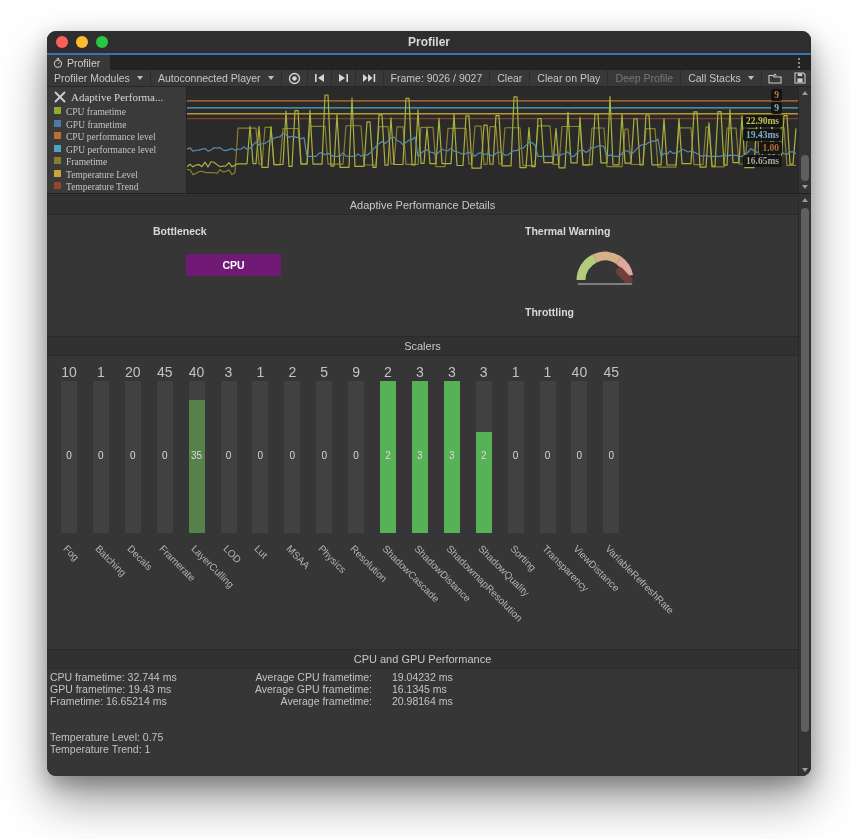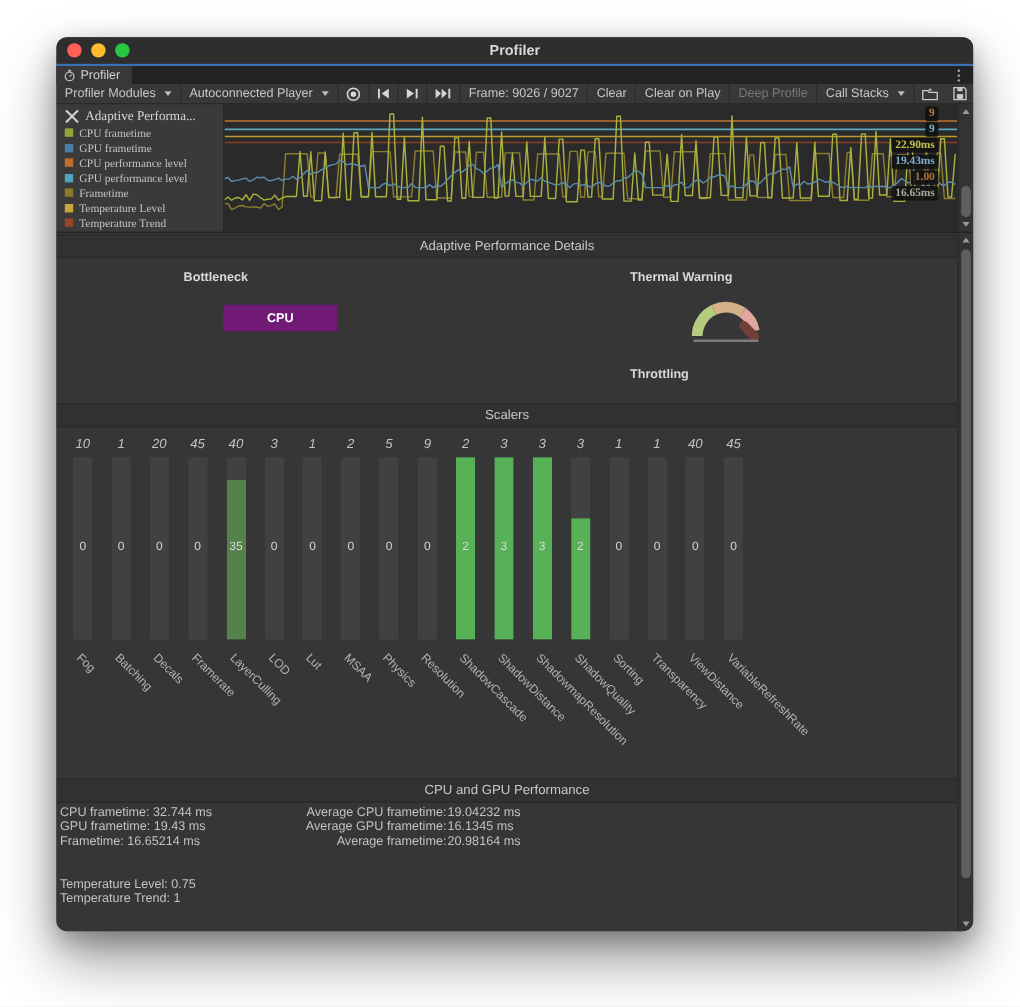--- a/index.html
+++ b/index.html
@@ -57,32 +57,32 @@
   .sect-head { position:absolute; left:0; right:13px; height:20px; background:#313131;
     border-top:1px solid #2a2a2a; border-bottom:1px solid #2a2a2a;
     color:#c8c8c8; font-size:11px; display:flex; align-items:center; justify-content:center; }
   .blabel { position:absolute; color:#d9d9d9; font-size:10.5px; font-weight:bold; text-align:left; width:160px; }
   .cpu-btn { position:absolute; left:139px; top:60px; width:95px; height:22px; border:none; border-radius:1px;
     color:#ffffff; font-size:10.5px; font-weight:bold; font-family:"Liberation Sans",sans-serif; cursor:pointer; }
   .gauge-wrap { position:absolute; left:523px; top:50px; width:70px; height:44px; }
   
   .scaler-host { position:absolute; left:0; top:170px; right:13px; height:410px; }
   .scaler-col { position:absolute; top:0; width:32px; height:410px; }
-  .s-max { position:absolute; top:0; width:100%; text-align:center; font-size:11px; color:#c2c2c2;font-style:italic; }
+  .s-max { position:absolute; top:0; width:100%; text-align:center; font-size:14px; color:#c2c2c2; }
   .s-bar { position:absolute; top:17px; left:8px; width:16px; height:152px; background:#414141; overflow:hidden; }
   .s-fill { position:absolute; bottom:0; left:0; width:100%; background:#57b257; }
   .s-val { position:absolute; top:86px; width:100%; text-align:center; font-size:10px; color:#d8d8d8; }
   .s-name { position:absolute; top:179px; left:16px; font-size:10px; color:#b2b2b2; white-space:nowrap;
     transform:rotate(45deg); transform-origin:0 0; }
   
   .perf-block { position:absolute; left:3px; top:477px; font-size:10.5px; color:#c2c2c2; line-height:12px; }
   .perf-row { display:flex; }
   .perf-left { width:152px; }
   .avg-label { width:170px; text-align:right; }
-  .avg-val { margin-left:1px; }
+  .avg-val { margin-left:20px; }
   .gap12 { height:12px; }
 </style>
 </head>
 <body>
 
 <div class="window">
 
   <div class="titlebar">
     <div class="lights">
       <span class="light red"></span>

